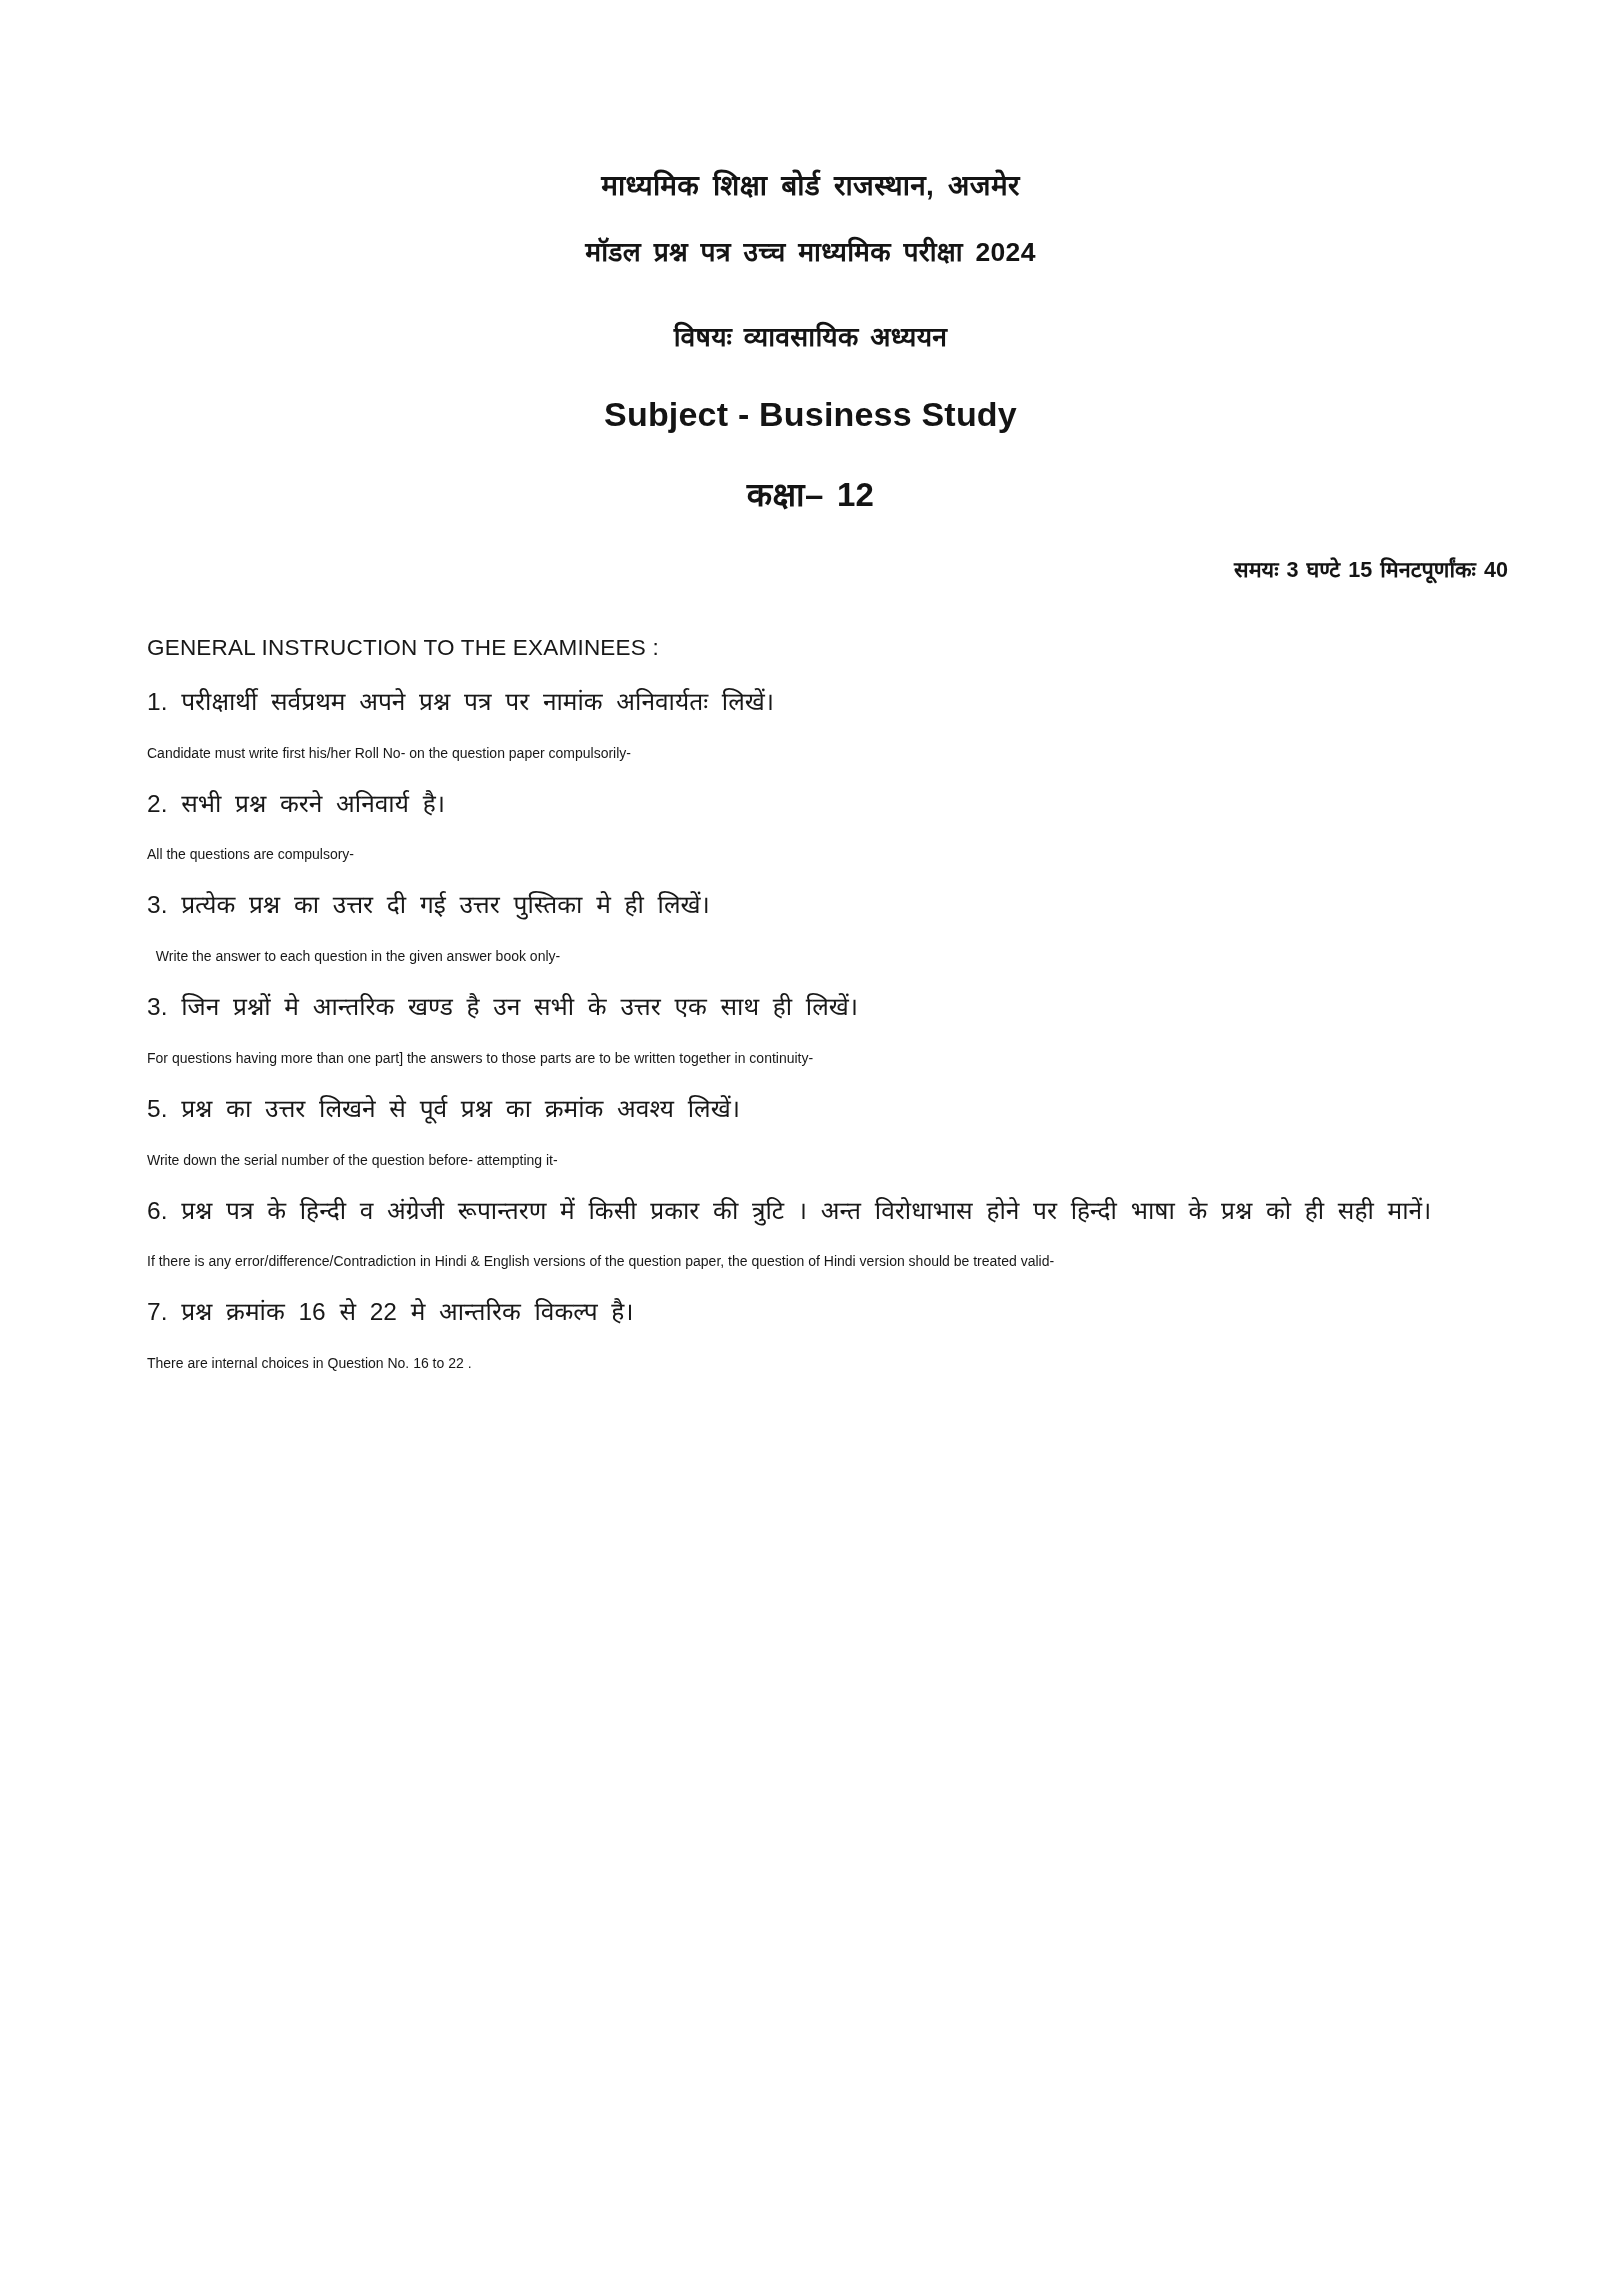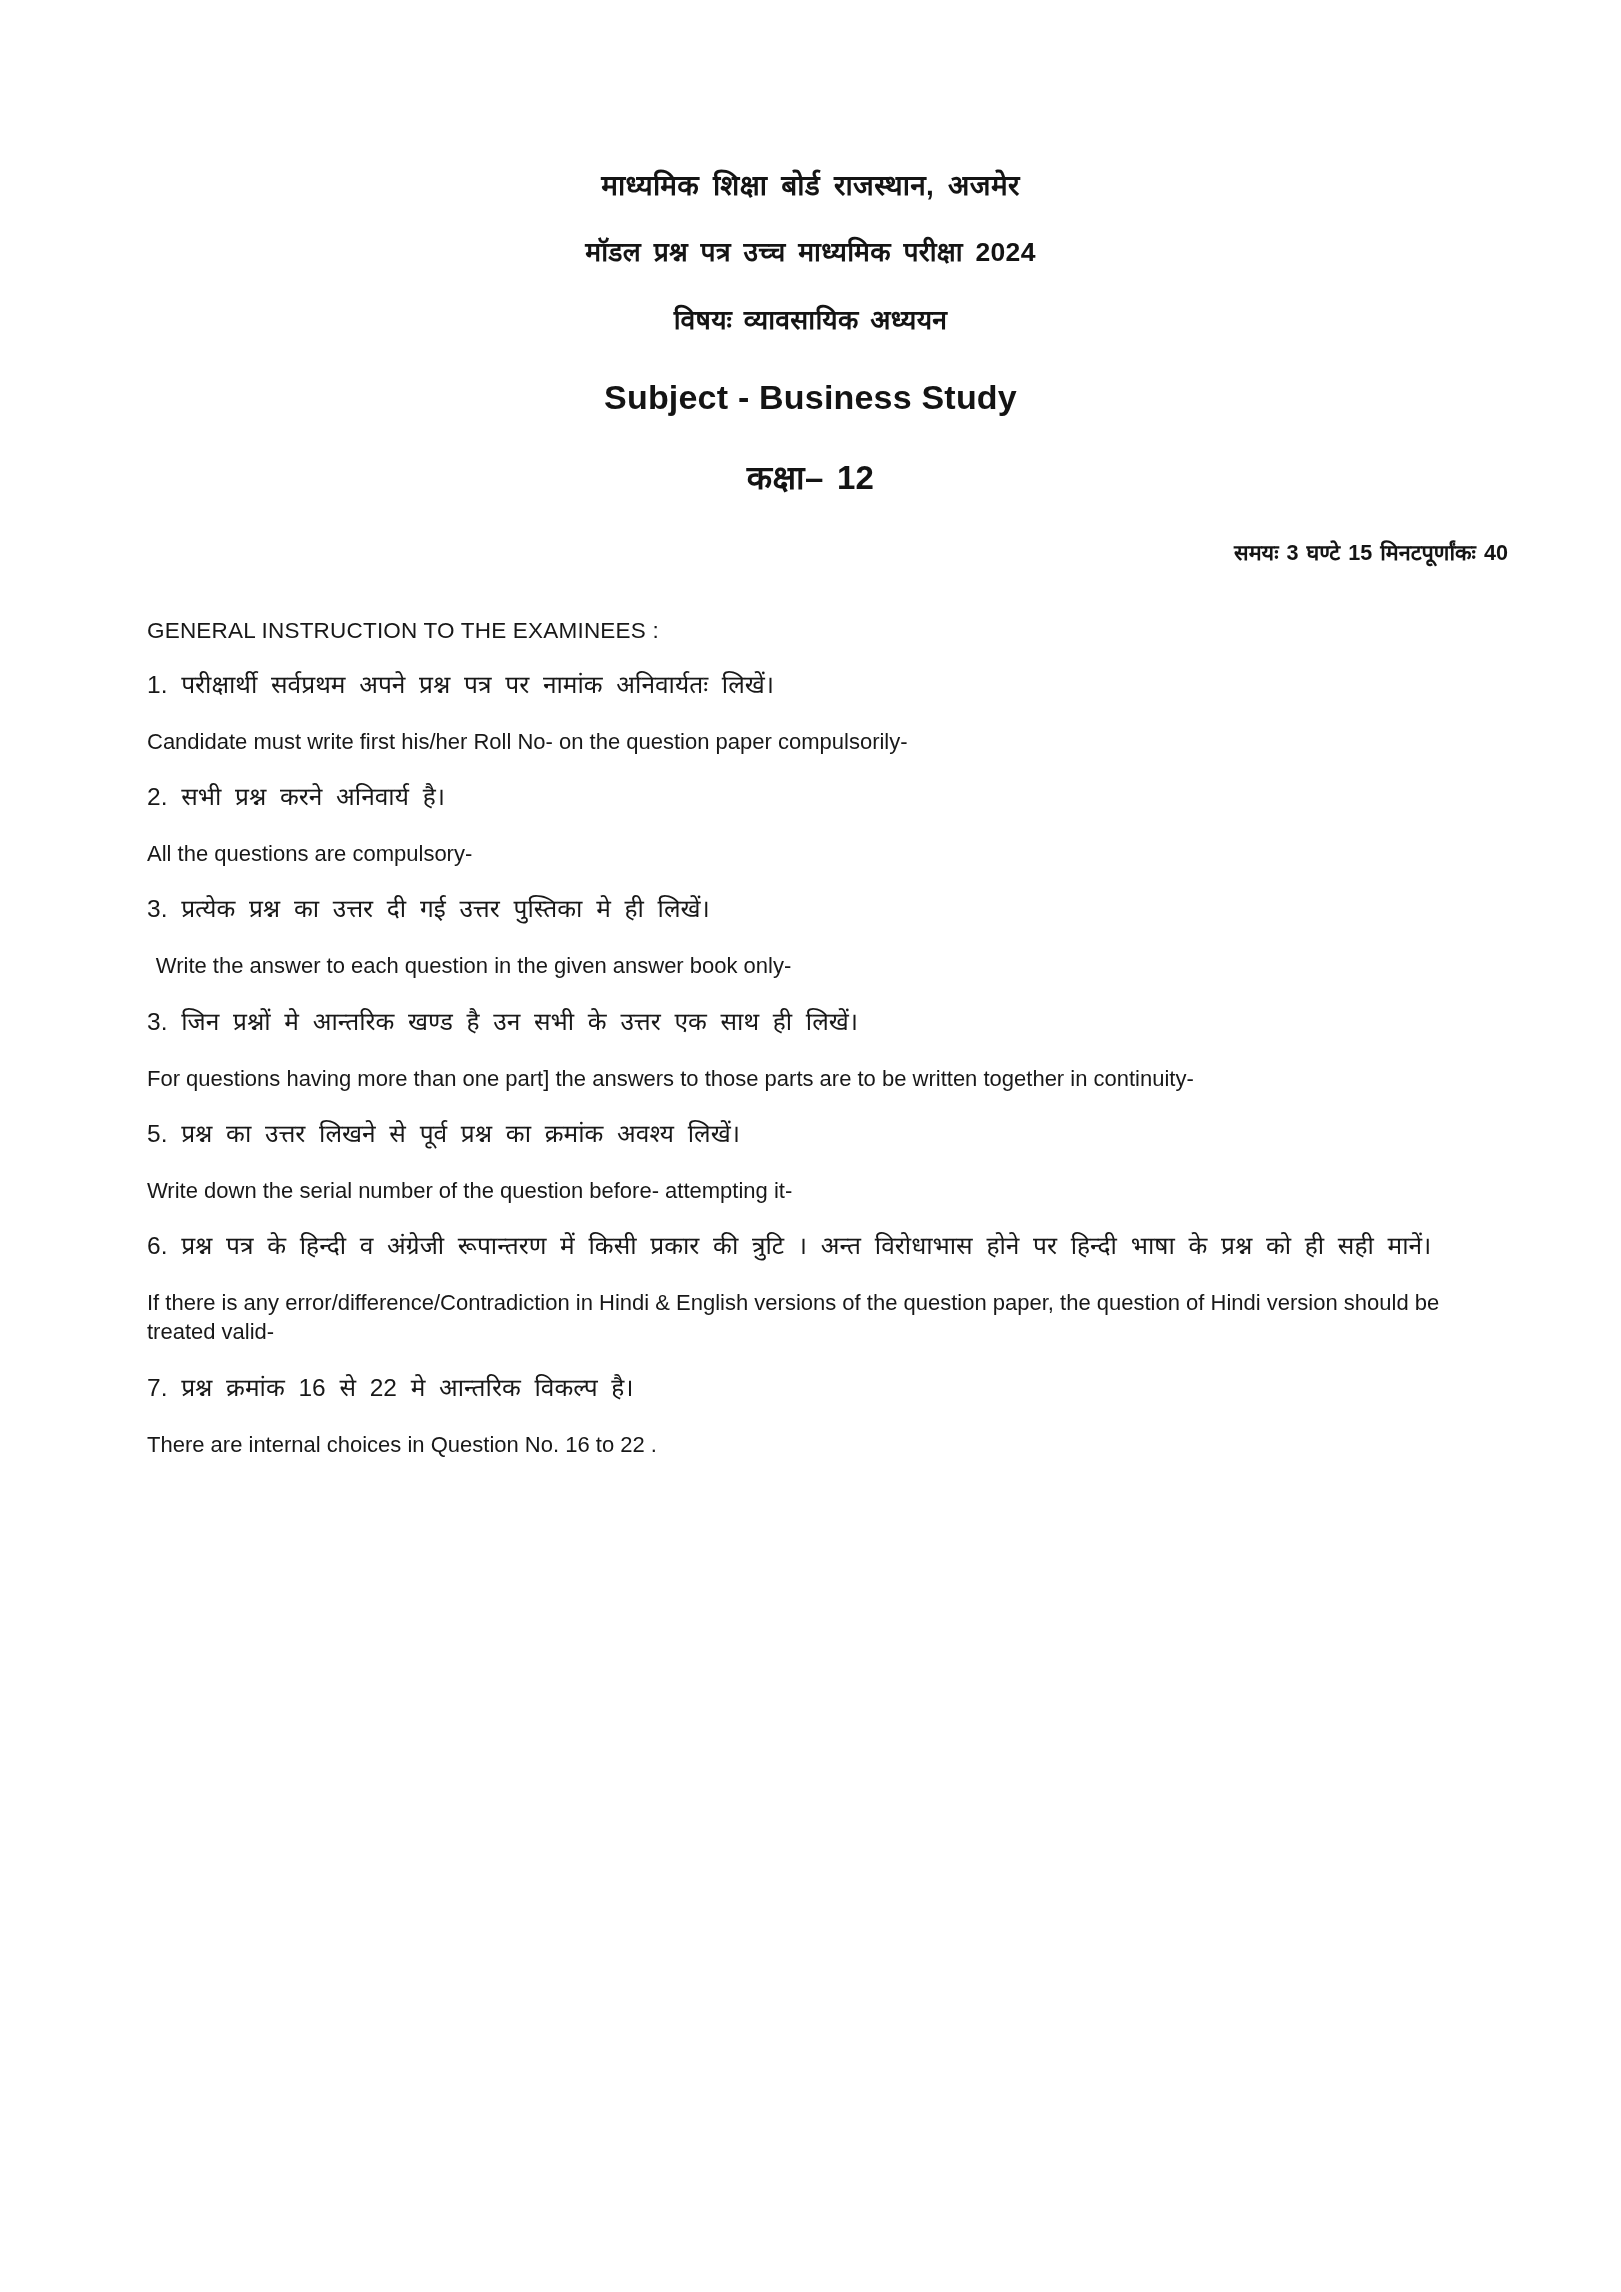--- a/index.html
+++ b/index.html
@@ -39,21 +39,21 @@
   }
   .hdr-board {
     font-size: 28px;
     line-height: 1.0;
     margin-bottom: 39px;
     word-spacing: 5.9px;
   }
   .hdr-paper {
     font-size: 26.5px;
     line-height: 1.0;
-    margin-bottom: 41px;
+    margin-bottom: 58px;
     word-spacing: 4.9px;
   }
   .hdr-subject-hi {
     font-size: 26.5px;
     line-height: 1.0;
     margin-bottom: 47px;
     word-spacing: 3.9px;
   }
   .hdr-subject-en {
     font-size: 34px;
@@ -94,21 +94,21 @@
     margin: 0 0 0 0;
   }
   .ln-hi {
     font-size: 24.5px;
     line-height: 1.20;
     word-spacing: 6.9px;
     padding-top: 26.5px;
     padding-bottom: 0;
   }
   .ln-en {
-    font-size: 22px;
+    font-size: 14px;
     line-height: 1.32;
     padding-top: 27.4px;
   }
   .gi-title-hi {
     font-size: 26.5px;
     line-height: 1.1;
     word-spacing: 10.8px;
     padding-top: 23.5px;
     padding-left: 2px;
   }

